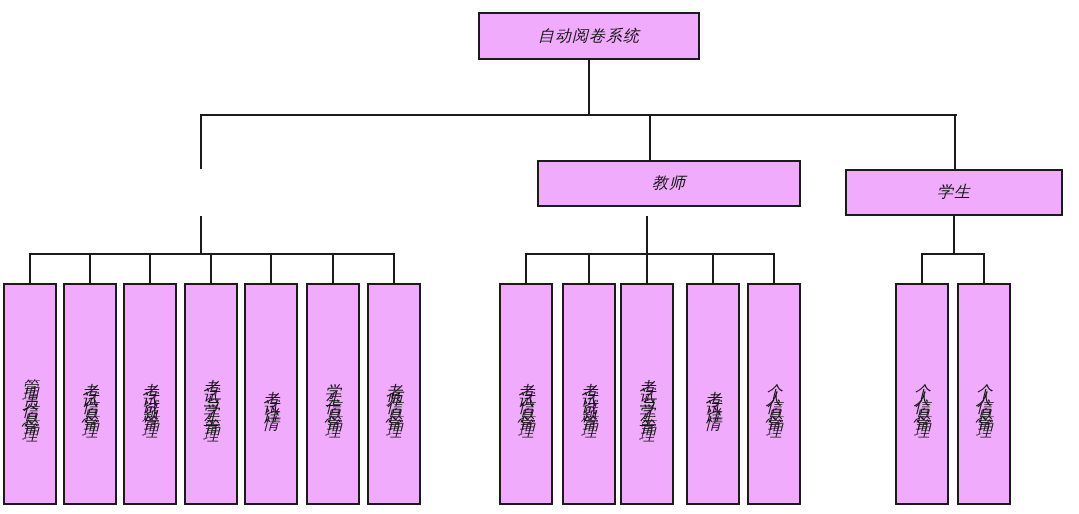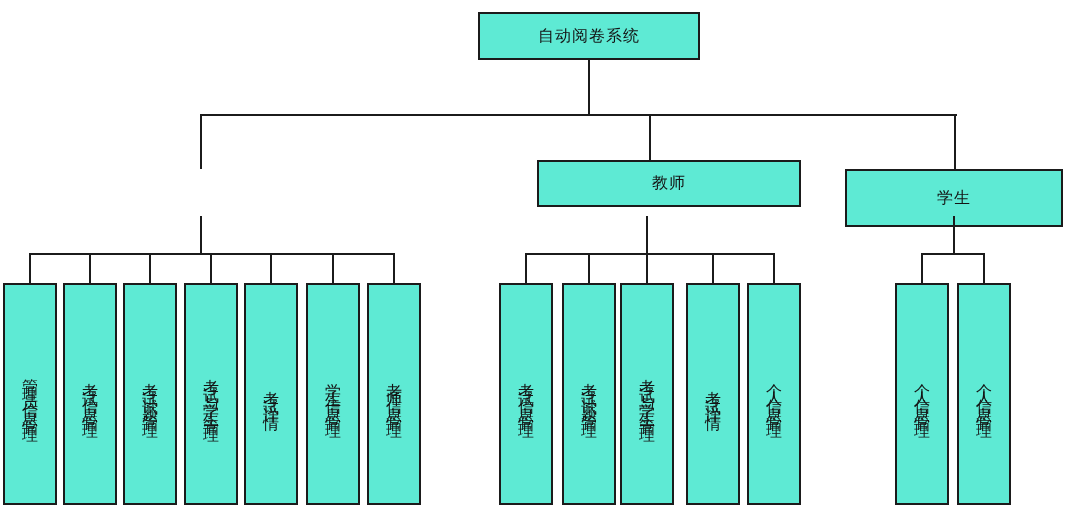--- a/index.html
+++ b/index.html
@@ -7,25 +7,26 @@
     position:relative;
     width:1079px; height:514px;
     background:#ffffff;
     font-family:"DejaVu Sans", sans-serif;
     overflow:hidden;
   }
   .box {
     position:absolute;
     box-sizing:border-box;
     border:2px solid #1b1b1b;
-    background:#5eead4;
+    background:#f0abfc;
     display:flex;
     align-items:center;
     justify-content:center;
     color:#141414;
+    font-style:italic;
   }
   .h-label { font-size:16px; letter-spacing:1px; white-space:nowrap; }
   .leaf  { top:283px; width:54px; height:222px; }
   .leaf .v-label {
     writing-mode:vertical-rl;
     text-orientation:upright;
     font-size:16px;
     line-height:1;
     letter-spacing:8px;
     white-space:nowrap;
@@ -45,21 +46,21 @@
 
   <div class="vline" style="left:588px; top:60px;  height:54px;"></div>
   <div class="hline" style="left:200px; top:114px; width:757px;"></div>
   <div class="vline" style="left:200px; top:114px; height:55px;"></div>
   <div class="vline" style="left:649px; top:114px; height:55px;"></div>
   <div class="vline" style="left:954px; top:114px; height:55px;"></div>
 
   <div class="box" style="left:537px; top:160px; width:264px; height:47px;">
     <span class="h-label">教师</span>
   </div>
-  <div class="box" style="left:845px; top:169px; width:218px; height:58px;">
+  <div class="box" style="left:845px; top:169px; width:218px; height:47px;">
     <span class="h-label">学生</span>
   </div>
 
   <div class="vline" style="left:200px; top:216px; height:39px;"></div>
   <div class="hline" style="left:29px;  top:253px; width:366px;"></div>
   <div class="vline" style="left:29px;  top:253px; height:30px;"></div>
   <div class="vline" style="left:89px;  top:253px; height:30px;"></div>
   <div class="vline" style="left:149px; top:253px; height:30px;"></div>
   <div class="vline" style="left:210px; top:253px; height:30px;"></div>
   <div class="vline" style="left:270px; top:253px; height:30px;"></div>

